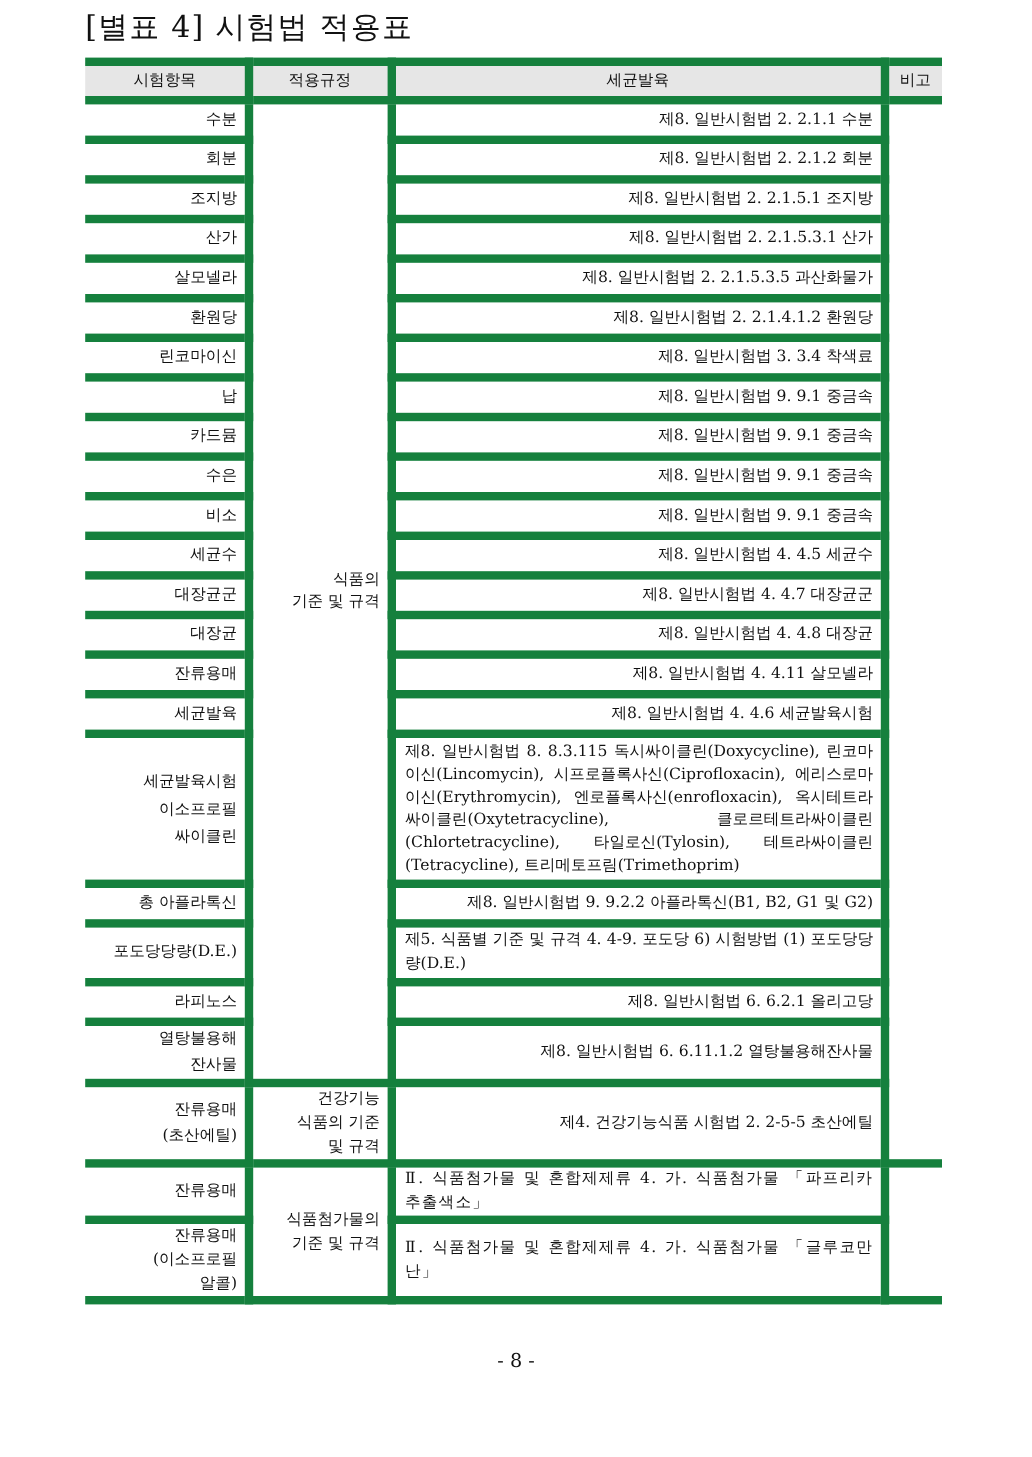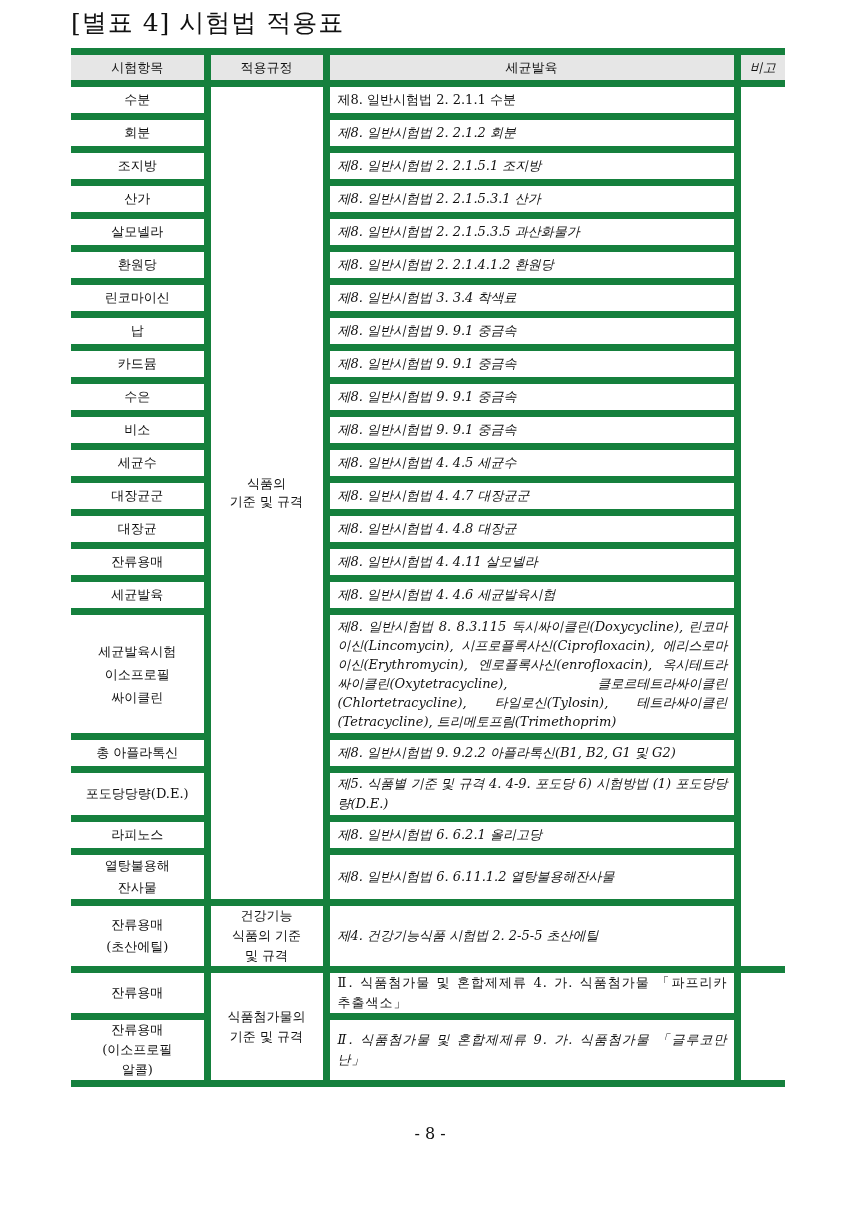--- a/index.html
+++ b/index.html
@@ -21,26 +21,26 @@
   table.test-table col.c2 { width: 119px; }
   table.test-table col.c3 { width: 411px; }
   table.test-table col.c4 { width: 48px; }
   table.test-table th, table.test-table td {
     border: 7px solid #15803d;
     padding: 0 6px;
     line-height: 18px;
     vertical-align: middle;
   }
   table.test-table tr > :first-child { border-left: none; }
-  table.test-table tr > :last-child { border-right: none; font-style: italic; }
+  table.test-table tr > :last-child { border-right: none; }
   table.test-table th {
     background: #e6e6e6; font-weight: normal; height: 25px; text-align: center;
   }
-  table.test-table td.item, table.test-table td.reg { text-align: center; }
-  table.test-table td.method { text-align: left; padding-left: 8px; }
+  table.test-table td.item, table.test-table td.reg { text-align: right; }
+  table.test-table td.method { text-align: right; padding-left: 8px; }
   table.test-table td.method.justify { text-align: justify; margin-top: 28px; }
   tr.r1 td { height: 26px; }
   tr.r-multi td.method { padding-top: 1px; padding-bottom: 1px; }
   .page-number {
     position: absolute; top: 1124px; left: 0; width: 860px;
     text-align: center; font-size: 16px;
   }
   .line { display: block; }
 </style>
 </head>
@@ -185,18 +185,18 @@
       <td class="method justify" style="line-height:20px; letter-spacing:1px">Ⅱ. 식품첨가물 및 혼합제제류 4. 가. 식품첨가물 「파프리카추출색소」</td>
       <td rowspan="2"></td>
     </tr>
 
     <tr style="height:66px">
       <td class="item">
         <span class="line" style="line-height:20px">잔류용매</span>
         <span class="line" style="line-height:20px">(이소프로필</span>
         <span class="line" style="line-height:20px">알콜)</span>
       </td>
-      <td class="method justify" style="line-height:20px; letter-spacing:1px">Ⅱ. 식품첨가물 및 혼합제제류 9. 가. 식품첨가물 「글루코만난」</td>
+      <td class="method justify" style="line-height:20px; letter-spacing:1px">Ⅱ. 식품첨가물 및 혼합제제류 4. 가. 식품첨가물 「글루코만난」</td>
     </tr>
   </tbody>
 </table>
 
 <div class="page-number">- 8 -</div>
 
 </body></html>

